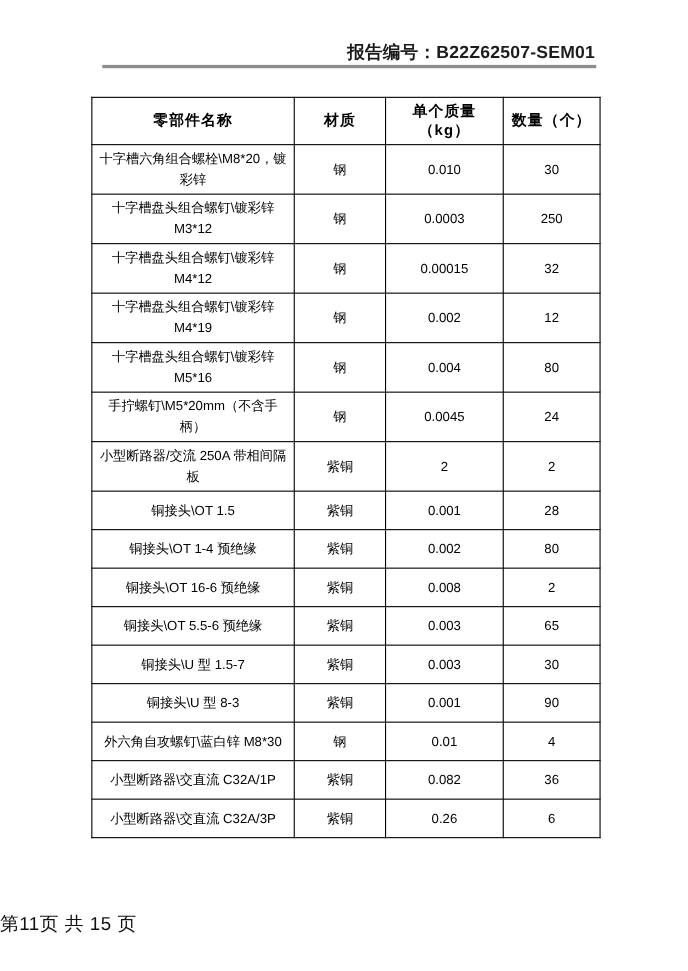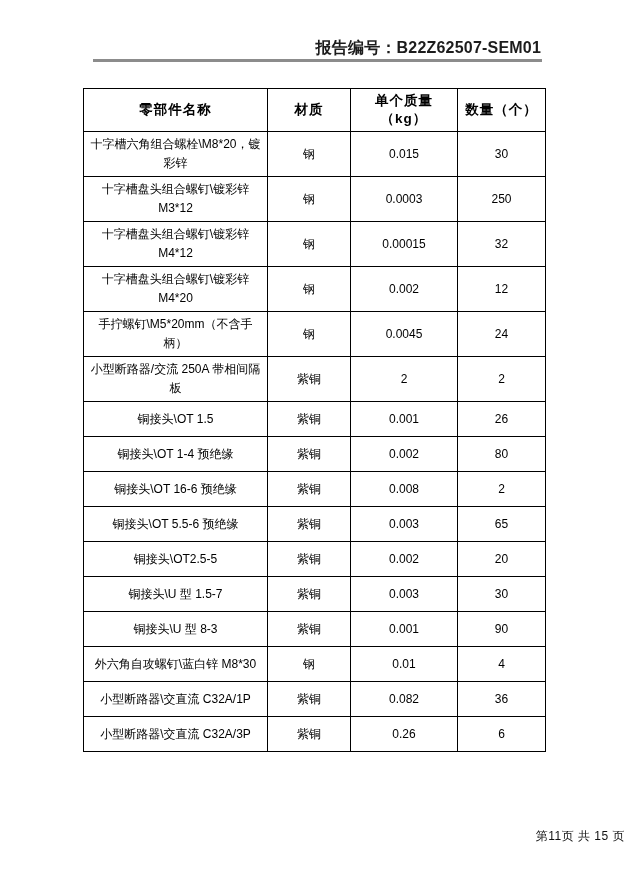--- a/index.html
+++ b/index.html
@@ -63,22 +63,22 @@
   .parts-table td {
     height: 28px;
     font-size: 12px;
     line-height: 19px;
   }
   .page-footer {
     position: absolute;
     top: 828px;
     left: 0;
     width: 100%;
-    text-align: right;
-    font-size: 12px;
+    text-align: left;
+    font-size: 17px;
     color: #111;
     letter-spacing: 0.5px;
   }
 </style>
 </head>
 <body>
 
 <div class="page">
 
   <div class="report-label">报告编号：B22Z62507-SEM01</div>
@@ -97,84 +97,84 @@
         <th>零部件名称</th>
         <th>材质</th>
         <th>单个质量（kg）</th>
         <th>数量（个）</th>
       </tr>
     </thead>
     <tbody id="rows">
         <tr>
           <td>十字槽六角组合螺栓\M8*20，镀彩锌</td>
           <td>钢</td>
-          <td>0.015</td>
+          <td>0.010</td>
           <td>30</td>
         </tr>
         <tr>
           <td>十字槽盘头组合螺钉\镀彩锌 M3*12</td>
           <td>钢</td>
           <td>0.0003</td>
           <td>250</td>
         </tr>
         <tr>
           <td>十字槽盘头组合螺钉\镀彩锌 M4*12</td>
           <td>钢</td>
           <td>0.00015</td>
           <td>32</td>
         </tr>
         <tr>
-          <td>十字槽盘头组合螺钉\镀彩锌 M4*20</td>
+          <td>十字槽盘头组合螺钉\镀彩锌 M4*19</td>
           <td>钢</td>
           <td>0.002</td>
           <td>12</td>
         </tr>
         <tr>
+          <td>十字槽盘头组合螺钉\镀彩锌 M5*16</td>
+          <td>钢</td>
+          <td>0.004</td>
+          <td>80</td>
+        </tr>
+        <tr>
           <td>手拧螺钉\M5*20mm（不含手柄）</td>
           <td>钢</td>
           <td>0.0045</td>
           <td>24</td>
         </tr>
         <tr>
           <td>小型断路器/交流 250A 带相间隔板</td>
           <td>紫铜</td>
           <td>2</td>
           <td>2</td>
         </tr>
         <tr>
           <td>铜接头\OT 1.5</td>
           <td>紫铜</td>
           <td>0.001</td>
-          <td>26</td>
+          <td>28</td>
         </tr>
         <tr>
           <td>铜接头\OT 1-4 预绝缘</td>
           <td>紫铜</td>
           <td>0.002</td>
           <td>80</td>
         </tr>
         <tr>
           <td>铜接头\OT 16-6 预绝缘</td>
           <td>紫铜</td>
           <td>0.008</td>
           <td>2</td>
         </tr>
         <tr>
           <td>铜接头\OT 5.5-6 预绝缘</td>
           <td>紫铜</td>
           <td>0.003</td>
           <td>65</td>
         </tr>
         <tr>
-          <td>铜接头\OT2.5-5</td>
-          <td>紫铜</td>
-          <td>0.002</td>
-          <td>20</td>
-        </tr>
-        <tr>
           <td>铜接头\U 型 1.5-7</td>
           <td>紫铜</td>
           <td>0.003</td>
           <td>30</td>
         </tr>
         <tr>
           <td>铜接头\U 型 8-3</td>
           <td>紫铜</td>
           <td>0.001</td>
           <td>90</td>

